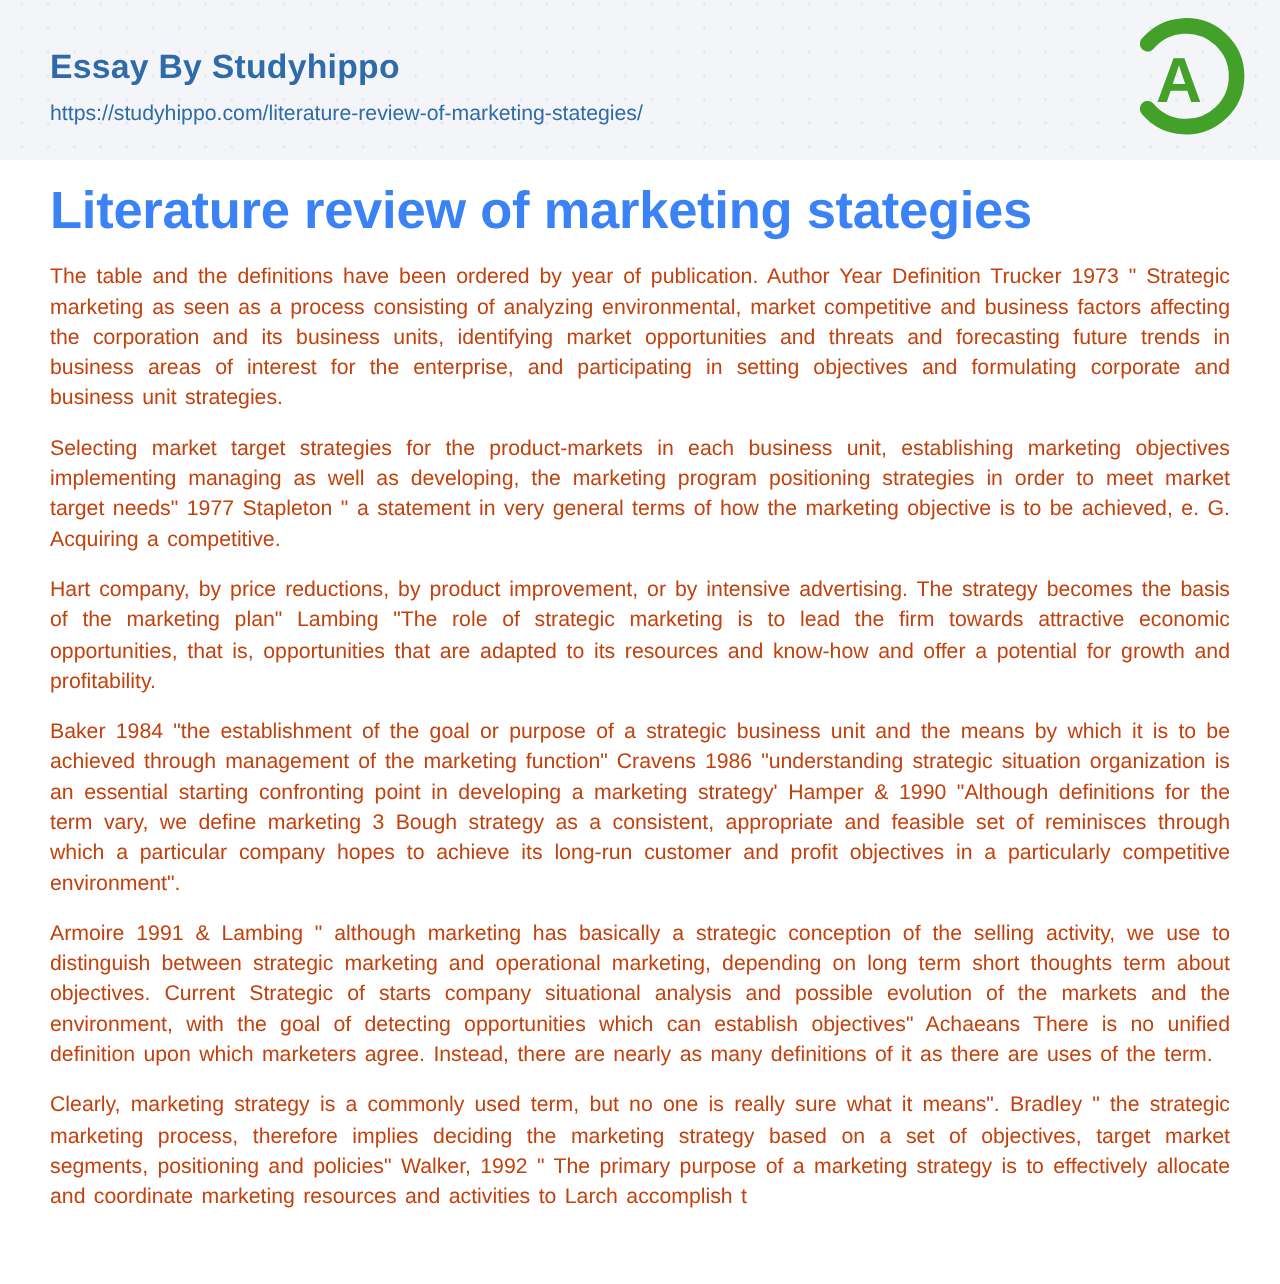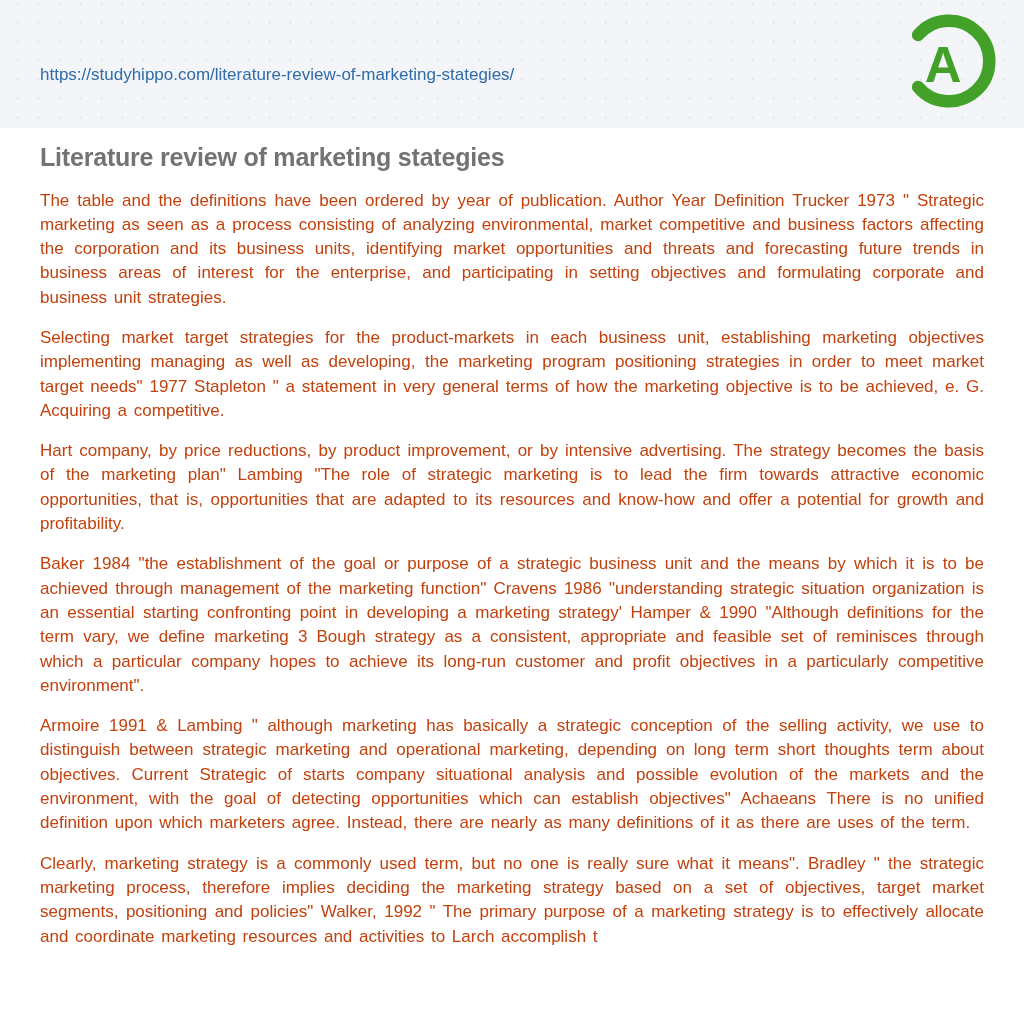--- a/index.html
+++ b/index.html
@@ -24,58 +24,59 @@
     display: inline-block;
     font-size: 27px;
     font-weight: 700;
     color: #2e6ba8;
     letter-spacing: 0.2px;
     text-decoration: none;
     cursor: pointer;
   }
   .site-url {
     display: block;
-    margin-top: 27px;
+    margin-top: 12px;
     font-size: 17px;
     color: #2e6ba8;
     text-decoration: none;
     cursor: pointer;
   }
   .logo {
     position: absolute;
     top: 13px;
     right: 27px;
     width: 96px;
     height: 96px;
     cursor: pointer;
   }
   .content {
     padding: 0 40px;
   }
   .page-title {
     margin: 14px 0 4px 0;
-    font-size: 25px;
+    font-size: 42px;
     line-height: 1.22;
     font-weight: 700;
-    color: #737373;
+    color: #3b82f6;
     letter-spacing: -0.2px;
   }
   .article p {
     margin-top: 16px;
     font-size: 17px;
     line-height: 24.3px;
     color: #c2410c;
     text-align: justify;
     word-spacing: 2px;
   }
 </style>
 </head>
 <body>
 
 <div class="header">
+  <a class="site-name">Essay By Studyhippo</a>
   <a class="site-url">https://studyhippo.com/literature-review-of-marketing-stategies/</a>
   <svg class="logo" viewBox="0 0 100 100">
     <path d="M 17.8 23 A 42 42 0 1 1 17.8 77" fill="none" stroke-width="13" stroke-linecap="round" stroke="#43a129"></path>
     <text x="44" y="71.5" text-anchor="middle" font-size="53" font-weight="bold" font-family="Liberation Sans, sans-serif" fill="#43a129">A</text>
   </svg>
 </div>
 
 <div class="content">
   <h1 class="page-title">Literature review of marketing stategies</h1>
   <div class="article">

